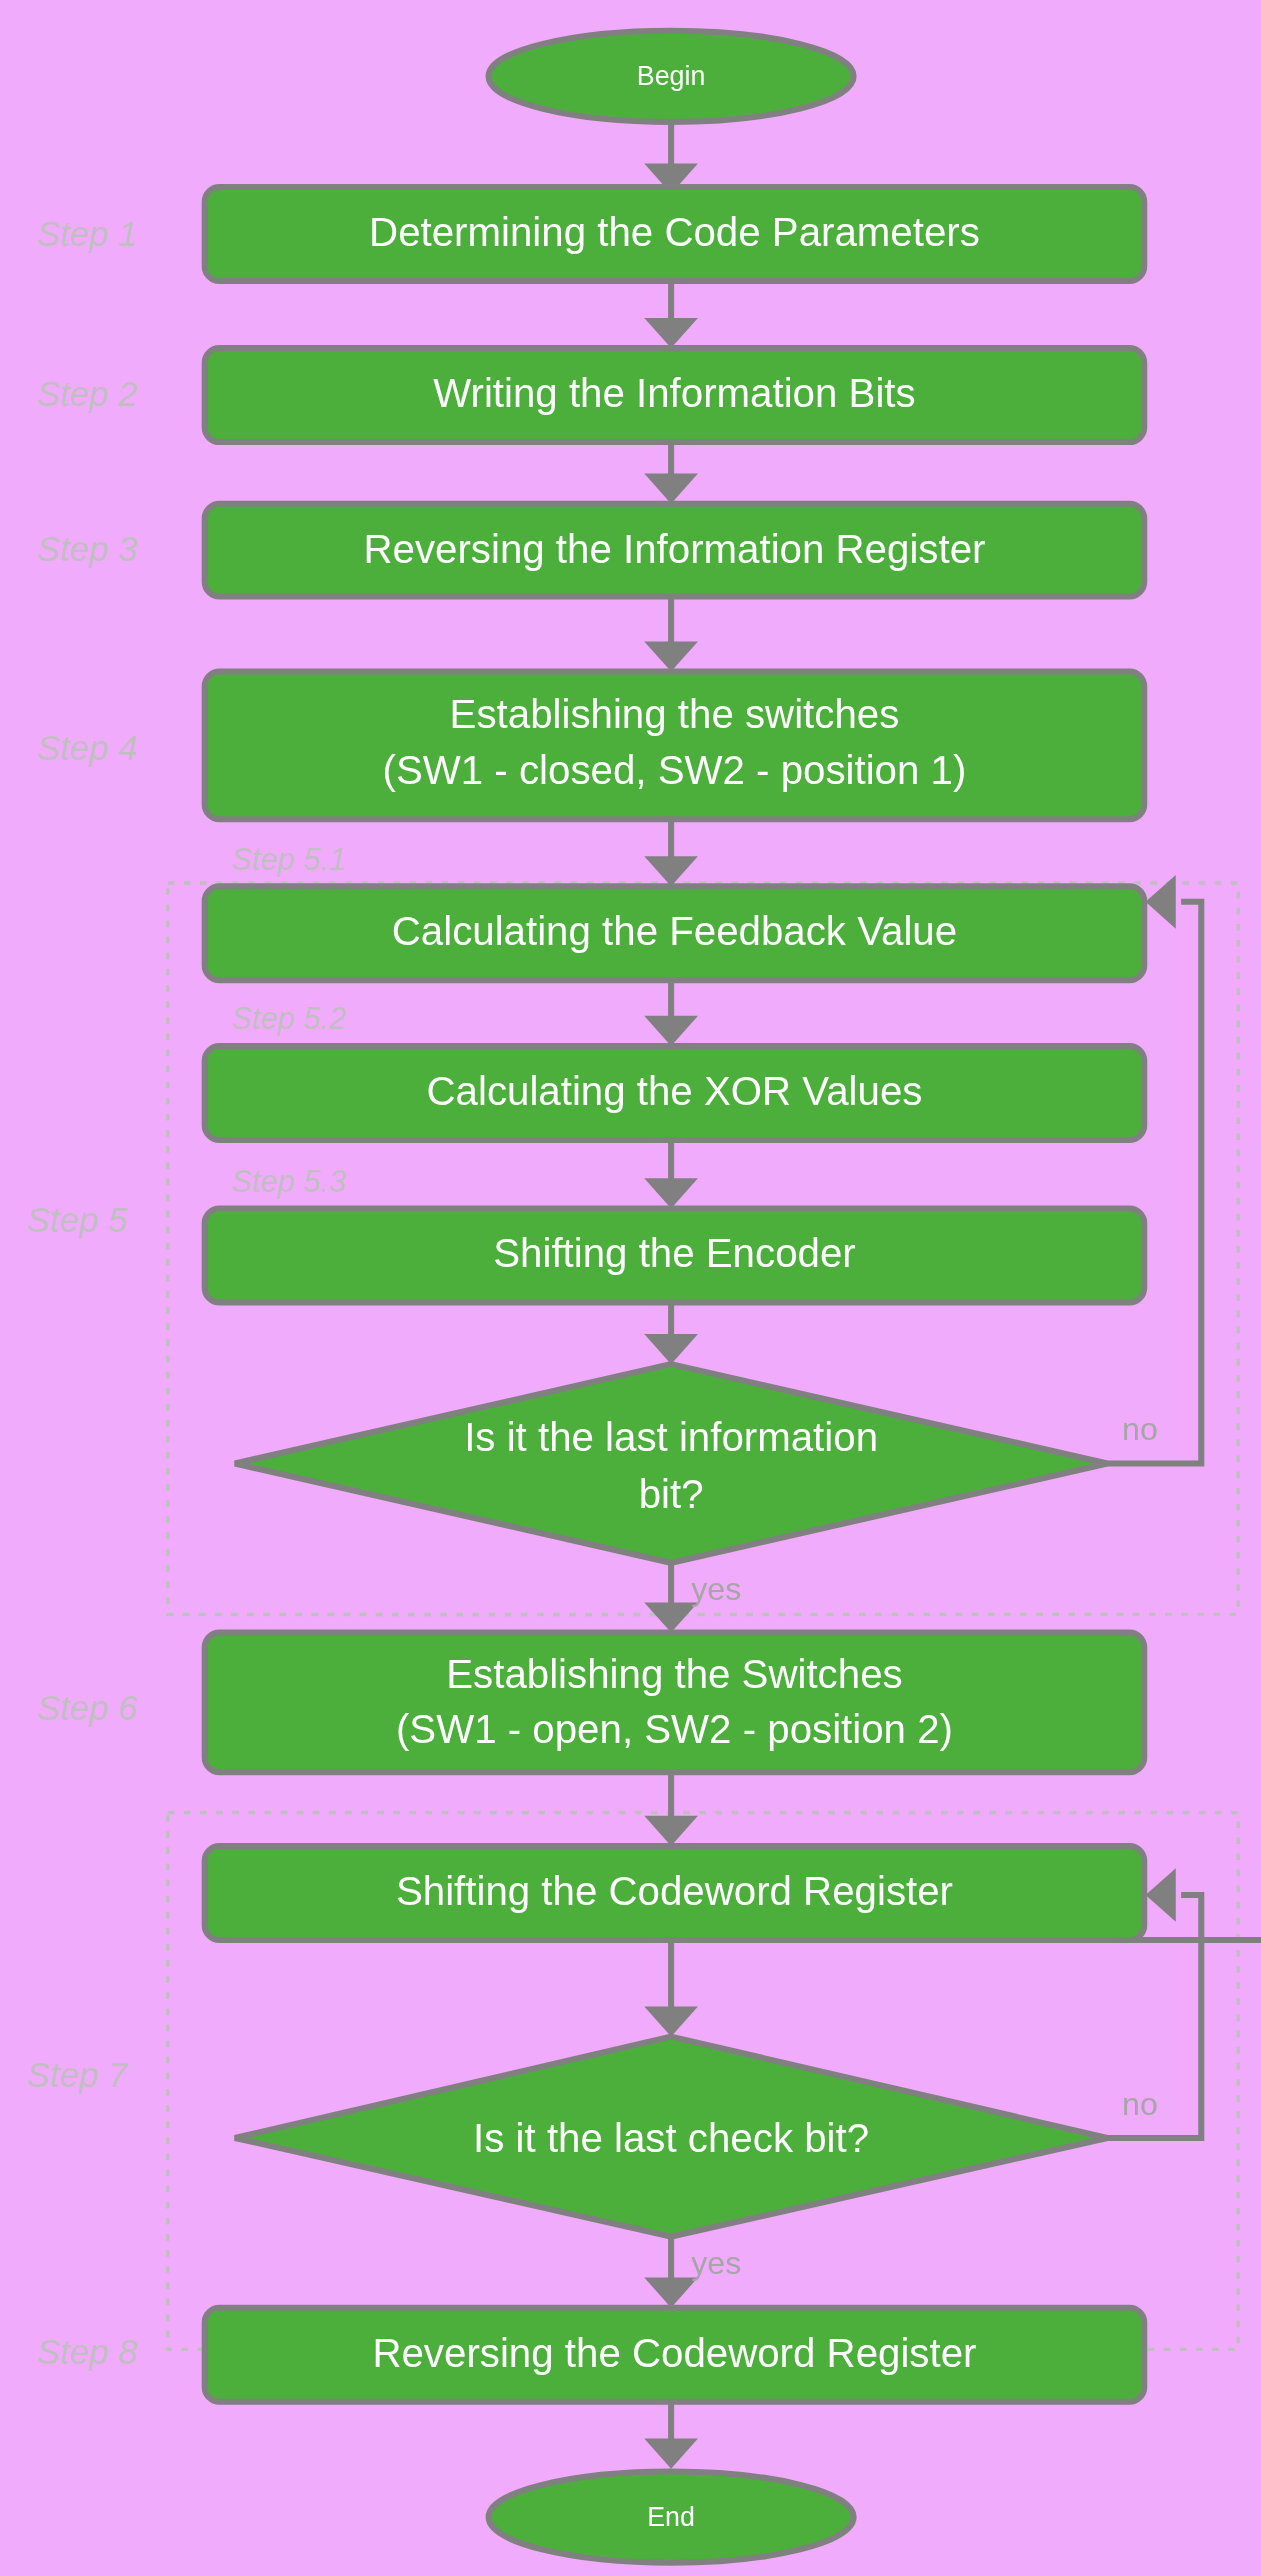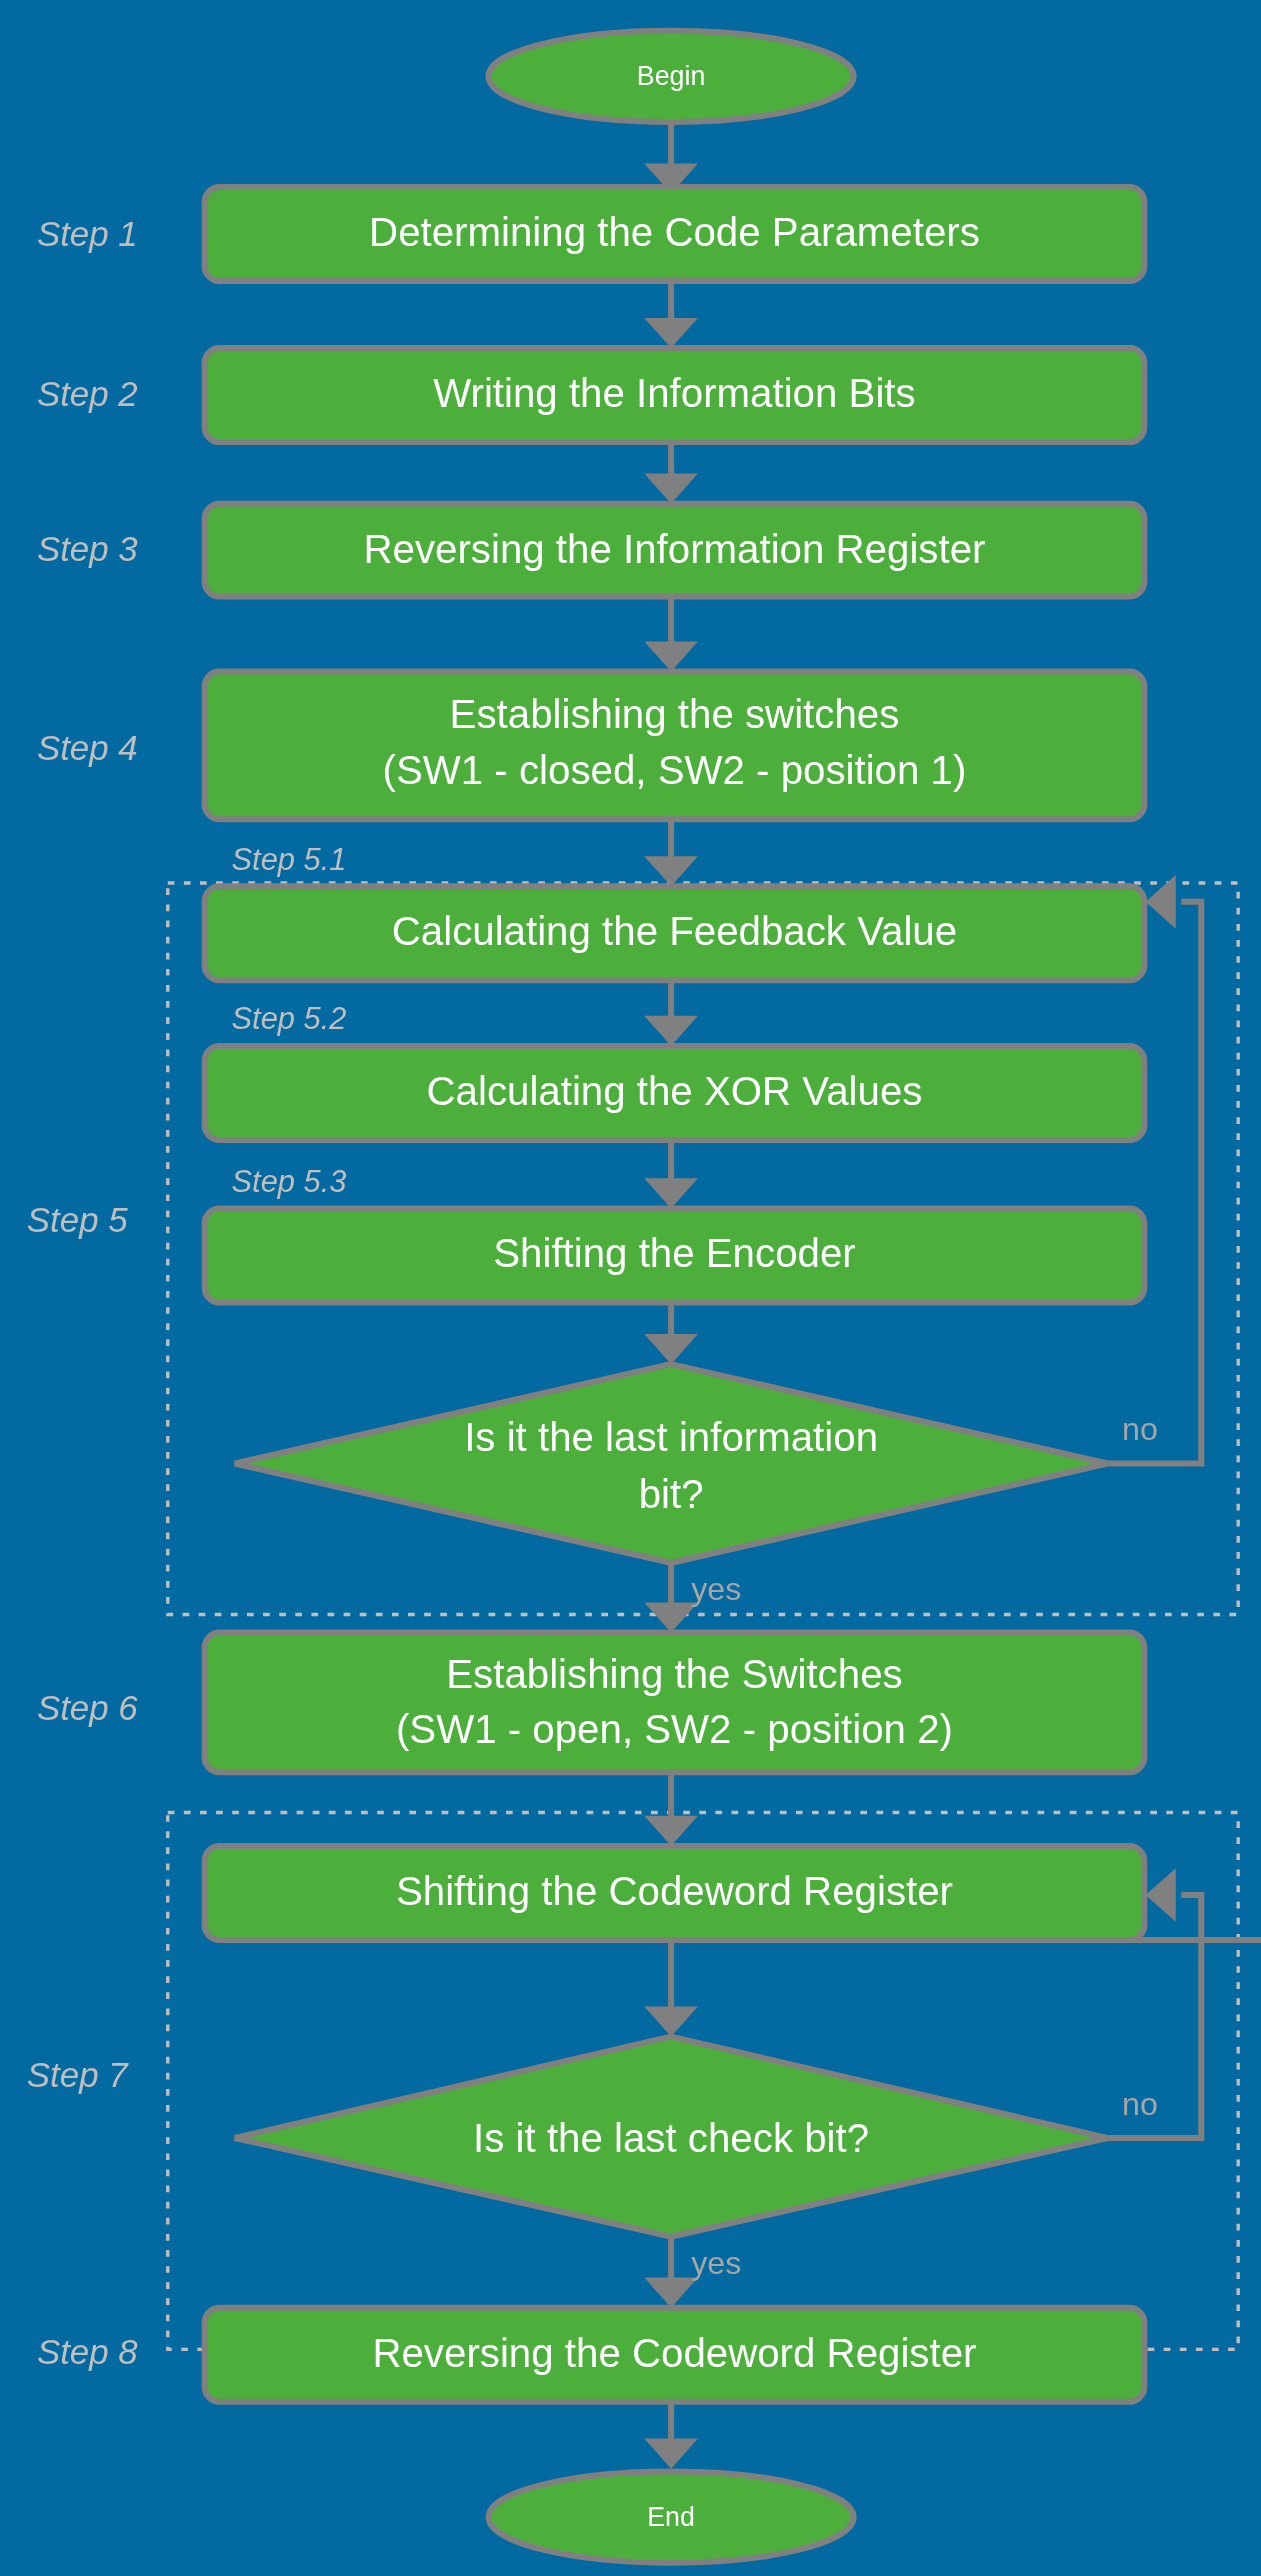--- a/index.html
+++ b/index.html
@@ -7,21 +7,21 @@
     padding: 0;
     background: #ffffff;
   }
   body {
     font-family: "Liberation Sans", sans-serif;
   }
   #flow-root {
     position: relative;
     width: 1261px;
     height: 2576px;
-    background: #0369a1;
+    background: #f0abfc;
     overflow: hidden;
   }
   svg#flow-svg {
     position: absolute;
     left: 0;
     top: 0;
     width: 1261px;
     height: 2576px;
     display: block;
   }

